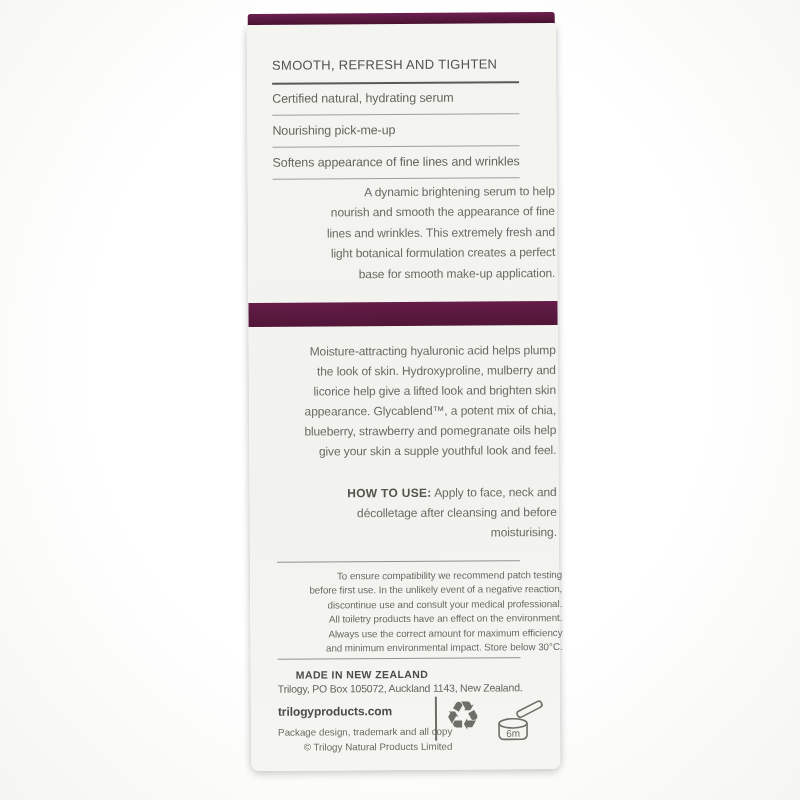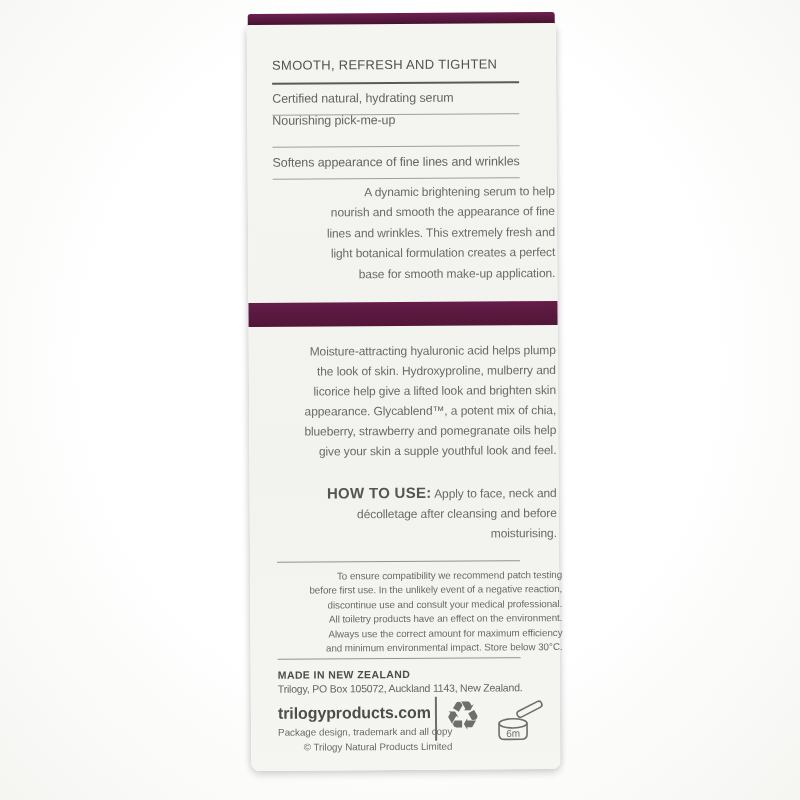--- a/index.html
+++ b/index.html
@@ -39,46 +39,46 @@
   }
   .rule{position:absolute;left:25px;width:247px;background:#a09f9a;height:1px;}
   .rule.thick{height:2px;background:#5a5a58;top:69px;}
   .rule.r1{top:101px;} .rule.r2{top:133px;} .rule.r3{top:165px;}
   .rule.r4{top:548px;left:27px;width:243px;background:#93938e;}
   .rule.r5{top:645px;left:27px;width:243px;background:#93938e;}
   .claim{
     position:absolute;left:25px;font-size:12.5px;color:#66655f;
     letter-spacing:-.1px;white-space:nowrap;
   }
-  .claim.c1{top:78px;} .claim.c2{top:100px;} .claim.c3{top:142px;}
+  .claim.c1{top:78px;} .claim.c2{top:110px;} .claim.c3{top:142px;}
   .para{
     position:absolute;left:25px;width:282px;margin:0;
     font-size:12px;line-height:20.4px;letter-spacing:-.1px;color:#6b6a64;
     white-space:pre-line;
   }
   .para.description{top:169px;}
   .para.benefits{top:328px;line-height:20px;}
   .para.howto{top:450px;line-height:20px;}
-  .howto-label{font-weight:bold;font-size:15px;letter-spacing:.3px;color:#55544f;}
+  .howto-label{font-weight:bold;font-size:12px;letter-spacing:.3px;color:#55544f;}
   .fineprint{
     position:absolute;left:27px;top:556px;width:285px;margin:0;
     font-size:9.8px;line-height:14.4px;letter-spacing:-.05px;color:#6b6a64;
     white-space:pre-line;
   }
   .madein{
-    position:absolute;left:27px;top:655px;
+    position:absolute;left:45px;top:655px;
     font-size:10.5px;font-weight:bold;letter-spacing:.4px;color:#4d4d4b;white-space:nowrap;
   }
   .address{
     position:absolute;left:27px;top:669px;
     font-size:10.5px;letter-spacing:-.2px;color:#66655f;white-space:nowrap;
   }
   .website{
     position:absolute;left:27px;top:691px;
-    font-size:16px;font-weight:bold;letter-spacing:-.1px;color:#4d4d4b;white-space:nowrap;
+    font-size:12px;font-weight:bold;letter-spacing:-.1px;color:#4d4d4b;white-space:nowrap;
   }
   .copyright{
     position:absolute;left:27px;top:712px;margin:0;
     font-size:9.8px;line-height:14.5px;color:#6b6a64;white-space:pre-line;
   }
   .vdivider{
     position:absolute;left:184px;top:684px;width:1.5px;height:44px;background:#6e6e68;
   }
   .recycle{
     position:absolute;left:194px;top:680px;

